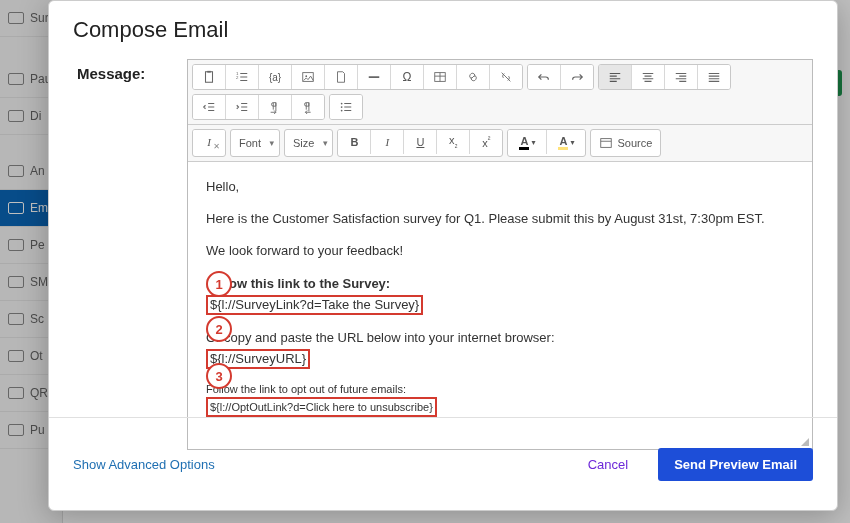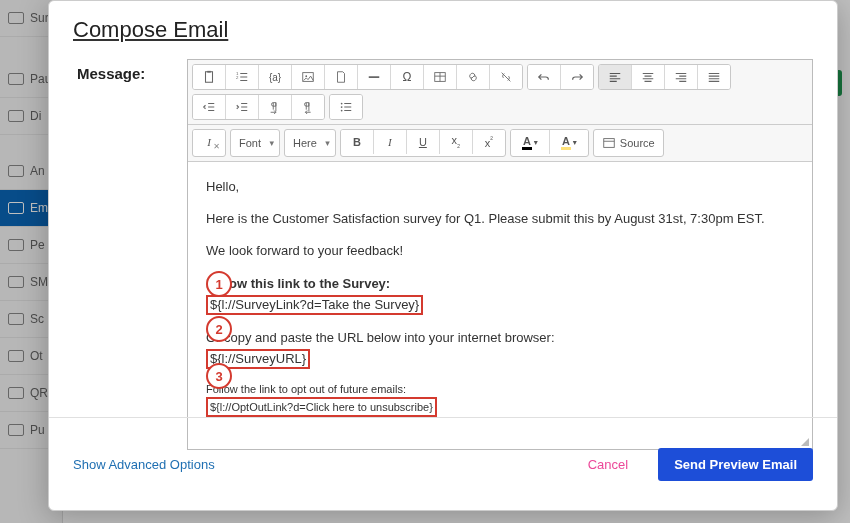--- a/index.html
+++ b/index.html
@@ -6,21 +6,21 @@
   .page{position:relative;width:850px;height:523px;overflow:hidden;}
   
   .bg-sidebar{position:absolute;left:0;top:0;width:62px;height:523px;background:#f4f4f4;border-right:1px solid #ddd;}
   .bg-sidebar .row{height:36px;display:flex;align-items:center;border-bottom:1px solid #e4e4e4;padding-left:8px;font-size:12px;color:#666;white-space:nowrap;overflow:hidden;}
   .bg-sidebar .row.active{background:#0a66b7;color:#fff;}
   .bg-sidebar .row.active .ico{border-color:#fff;color:#fff;}
   .bg-sidebar .ico{width:14px;height:10px;border:1px solid #888;border-radius:2px;margin-right:6px;flex:0 0 auto;}
   .bg-topbtn{position:absolute;right:8px;top:70px;background:#1e9951;color:#fff;font-size:12px;padding:6px 10px;border-radius:3px;}
   
   .overlay{position:absolute;left:0;top:0;right:0;bottom:0;background:rgba(0,0,0,0.25);}
-  .modal{position:absolute;left:48px;top:0;right:12px;bottom:12px;background:#fff;border:1px solid #ccc;border-radius:6px;box-shadow:0 6px 30px rgba(0,0,0,0.25);text-decoration:underline;}
+  .modal{position:absolute;left:48px;top:0;right:12px;bottom:12px;background:#fff;border:1px solid #ccc;border-radius:6px;box-shadow:0 6px 30px rgba(0,0,0,0.25);}
   .modal-header{padding:16px 24px 8px 24px;}
   .modal-title{font-size:22px;font-weight:400;color:#222;}
   .modal-body{display:flex;position:absolute;top:54px;left:0;right:0;bottom:60px;padding:4px 24px 0 28px;}
   .field-label{width:110px;font-weight:700;font-size:15px;color:#222;padding-top:6px;}
   .editor-wrap{flex:1;border:1px solid #bbb;position:relative;display:flex;flex-direction:column;min-width:0;}
   
   .tb{background:#f7f7f7;border-bottom:1px solid #ccc;padding:4px;display:flex;flex-wrap:wrap;gap:4px;}
   .tb-group{display:flex;border:1px solid #c8c8c8;border-radius:3px;overflow:hidden;background:#fff;}
   .tb-btn{height:24px;min-width:24px;padding:0 4px;display:flex;align-items:center;justify-content:center;border-right:1px solid #d8d8d8;font-size:11px;color:#555;cursor:pointer;background:#fff;}
   .tb-btn:last-child{border-right:none;}
@@ -36,21 +36,21 @@
   .content .bold{font-weight:700;}
   .piped{border:2px solid #d43a2f;padding:0 2px;display:inline-block;font-size:13px;color:#333;line-height:16px;}
   .optlabel{font-size:11px;color:#333;margin-bottom:2px;}
   .resize-handle{position:absolute;right:2px;bottom:2px;width:12px;height:12px;}
   .resize-handle:before{content:"";position:absolute;right:1px;bottom:1px;width:0;height:0;border-right:8px solid #bbb;border-top:8px solid transparent;}
   
   .modal-footer{position:absolute;left:0;right:0;bottom:0;height:60px;border-top:1px solid #e0e0e0;display:flex;align-items:center;padding:16px 24px;gap:14px;}
   .adv-link{color:#1f6fb2;font-size:13px;cursor:pointer;}
   .spacer{flex:1;}
   .btn{border-radius:3px;padding:9px 16px;font-size:13px;cursor:pointer;display:flex;align-items:center;gap:6px;}
-  .btn-plain{color:#ec4899;}
+  .btn-plain{color:#6d28d9;}
   .btn-green{background:#1d4ed8;color:#fff;font-weight:600;}
   .check{width:12px;height:12px;}
   
   .annot{position:absolute;width:22px;height:22px;border:2px solid #d43a2f;border-radius:50%;color:#d43a2f;font-weight:700;font-size:13px;display:flex;align-items:center;justify-content:center;background:#fff;}
 </style>
 </head>
 <body>
 
 <div class="page">
 
@@ -280,21 +280,21 @@
         <div class="tb">
           <div class="tb-group">
             <div class="tb-btn">
                 <span style="font-style:italic;font-family:serif;color:#555;position:relative;">I<span style="position:absolute;left:6px;top:6px;font-size:8px;font-style:normal;color:#888">✕</span></span>
               </div>
           </div>
           <div class="tb-select">
               <span>Font</span>
             </div>
           <div class="tb-select">
-              <span>Here</span>
+              <span>Size</span>
             </div>
           <div class="tb-group">
             <div class="tb-btn">
                 <b>B</b>
               </div>
             <div class="tb-btn">
                 <i style="font-family:serif">I</i>
               </div>
             <div class="tb-btn">
                 <u>U</u>

